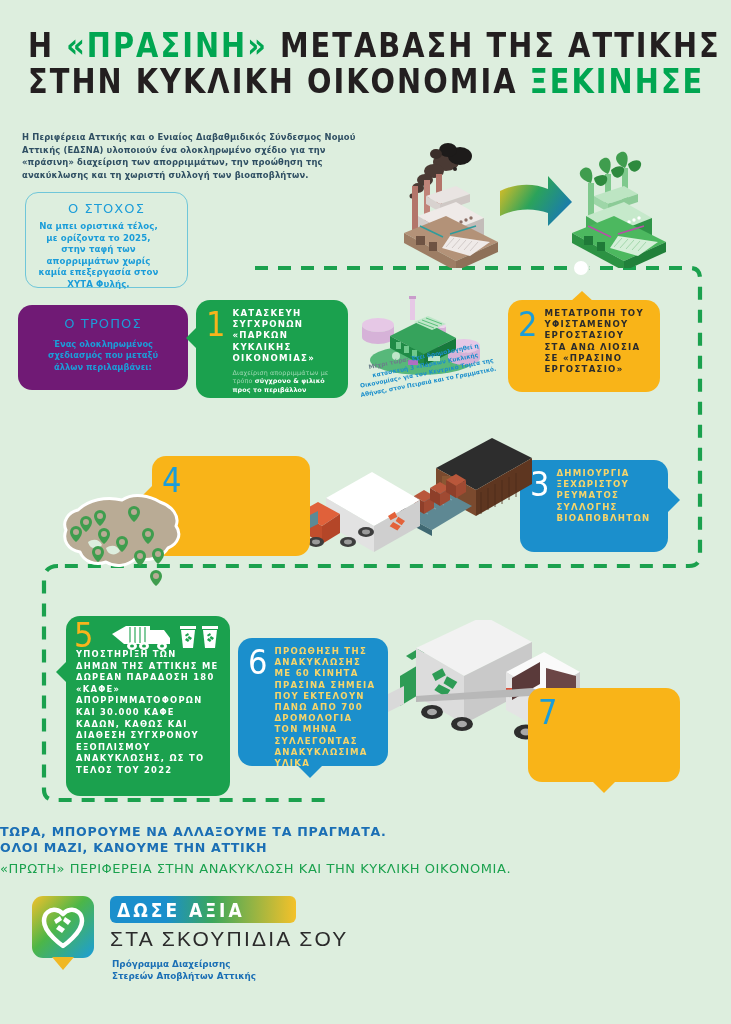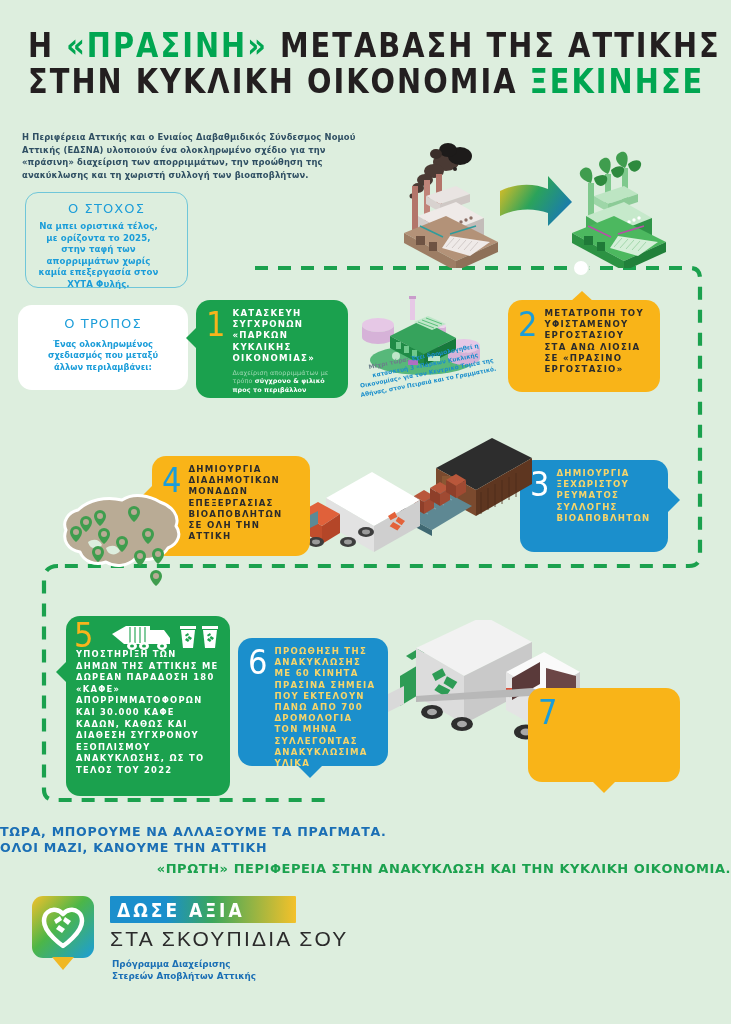--- a/index.html
+++ b/index.html
@@ -49,21 +49,21 @@
     color:#1b9dd9;font-weight:500;
   }
   #goal-text{
     margin:5px 28px 0 12px;font-size:8.6px;line-height:11.6px;
     font-weight:700;color:#1b9dd9;letter-spacing:.1px;
   }
 
   
   #way-box{
     left:18px;top:305px;width:170px;height:85px;
-    background:#ffffff;border-radius:14px;text-align:center;
+    background:#701a75;border-radius:14px;text-align:center;
     box-sizing:border-box;
   }
   #way-title{
     margin-top:11px;font-size:13px;letter-spacing:1.1px;
     color:#1b9dd9;font-weight:500;
   }
   #way-text{
     margin:8px 14px 8px 14px;font-size:8.3px;line-height:11.4px;
     font-weight:700;color:#1b9dd9;
   }
@@ -117,40 +117,40 @@
   }
   #mid-note .lead{color:#6b7f8a;font-weight:700;}
 
   
   #slogan1{
     left:0;top:824px;width:731px;text-align:left;
     font-size:12.6px;line-height:15.5px;font-weight:700;
     color:#1b6fb5;letter-spacing:.7px;
   }
   #slogan2{
-    left:0;top:861px;width:731px;text-align:right;
-    font-size:13px;font-weight:700;color:#1ba14e;letter-spacing:.55px;
+    left:0;top:861px;width:731px;text-align:left;
+    font-size:13px;font-weight:400;color:#1ba14e;letter-spacing:.55px;
   }
 
   
   #footer{left:32px;top:894px;width:400px;height:110px;}
   #logo-badge{
     position:absolute;left:0;top:2px;width:62px;height:62px;
     border-radius:11px;
     background:linear-gradient(135deg,#f4c12a 0%,#4cb648 45%,#1b9dd9 100%);
   }
   #logo-badge:after{
     content:"";position:absolute;left:20px;bottom:-12px;
     width:0;height:0;border-left:11px solid transparent;
     border-right:11px solid transparent;border-top:13px solid #f0b824;
   }
   #brand-top{
     position:absolute;left:78px;top:2px;height:27px;width:186px;
     background:linear-gradient(90deg,#1b8fcc 0%,#1b8fcc 30%,#3aa75c 55%,#f4c12a 100%);
-    border-radius:1px;
+    border-radius:6px;
   }
   #brand-top span{
     position:absolute;left:7px;top:3px;
     font-family:"DejaVu Sans Condensed","Liberation Sans",sans-serif;
     font-weight:700;font-size:19px;letter-spacing:3px;color:#ffffff;
   }
   #brand-sub{
     position:absolute;left:78px;top:33px;
     font-family:Liberation Sans, sans-serif;
     font-weight:400;font-size:21px;letter-spacing:2.2px;color:#2b2b2b;
@@ -427,23 +427,20 @@
     <ellipse cx="20" cy="110" rx="8" ry="5" fill="#3d3d3d"></ellipse>
     <ellipse cx="20" cy="110" rx="4" ry="2.4" fill="#9a9a9a"></ellipse>
     <ellipse cx="52" cy="110" rx="8" ry="5" fill="#3d3d3d"></ellipse>
     <ellipse cx="52" cy="110" rx="4" ry="2.4" fill="#9a9a9a"></ellipse>
     <ellipse cx="70" cy="100" rx="8" ry="5" fill="#3d3d3d"></ellipse>
     <ellipse cx="70" cy="100" rx="4" ry="2.4" fill="#9a9a9a"></ellipse>
   </svg>
 
   <div class="step yellow-box" style="left:152px;top:456px;width:158px;height:100px;">
     <div class="num">4</div>
-    <div class="body">
-      <div class="title">ΔΗΜΙΟΥΡΓΙΑ ΔΙΑΔΗΜΟΤΙΚΩΝ ΜΟΝΑΔΩΝ ΕΠΕΞΕΡΓΑΣΙΑΣ ΒΙΟΑΠΟΒΛΗΤΩΝ ΣΕ ΟΛΗ ΤΗΝ ΑΤΤΙΚΗ</div>
-    </div>
   </div>
   <svg class="abs" style="left:142px;top:484px;" width="12" height="24">
     <polygon points="12,0 12,24 0,12" fill="#f9b418"></polygon>
   </svg>
 
   <svg class="abs" style="left:30px;top:482px;" width="180" height="110" viewBox="0 0 180 110">
     <path d="M48,28 C58,18 76,14 92,18 C104,10 120,14 130,20 C142,24 150,34 146,44
              C152,52 148,62 138,66 C132,76 118,80 106,76 C98,84 86,86 76,80
              C66,84 54,80 50,70 C38,68 32,58 36,48 C32,40 38,30 48,28 Z" fill="#b9ab95" stroke="#ffffff" stroke-width="3" stroke-linejoin="round"></path>
     <path d="M58,60 C64,56 70,58 72,63 C68,68 60,68 58,60Z" fill="#ddeede"></path>

